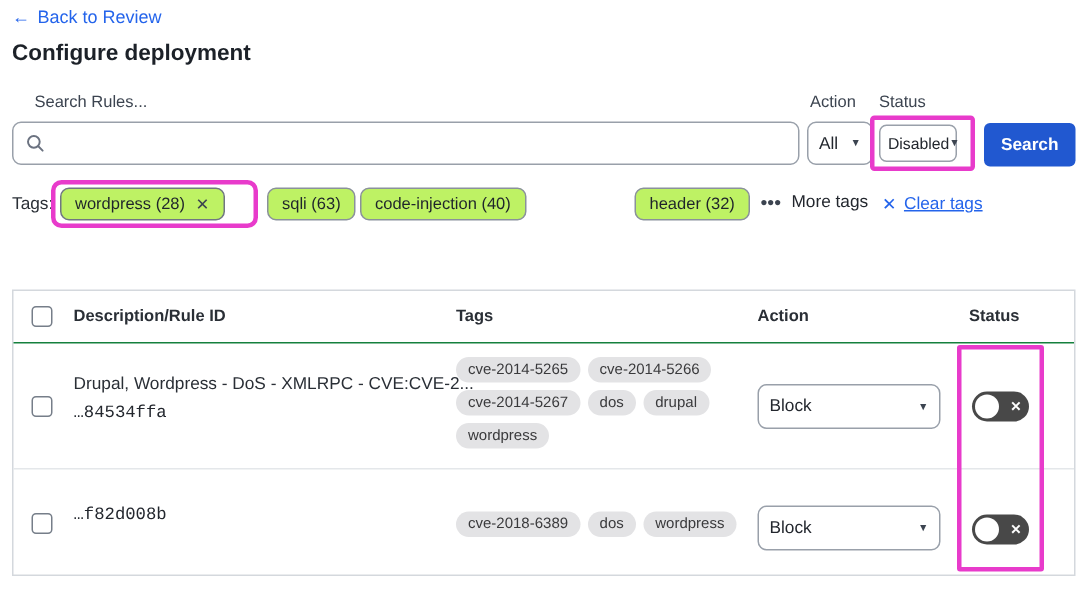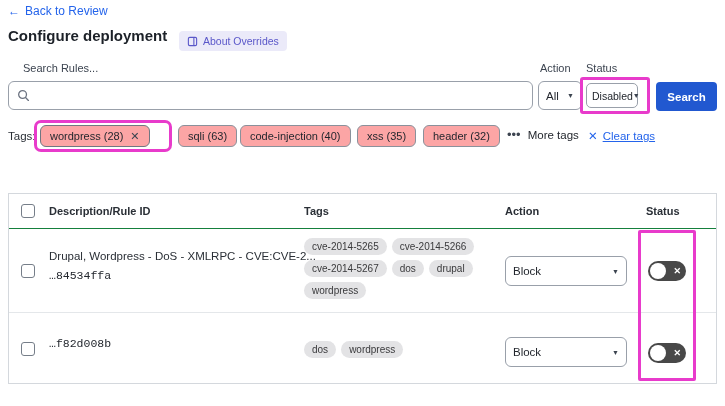--- a/index.html
+++ b/index.html
@@ -40,21 +40,21 @@
 
   
   .hl { border:3px solid #e83bcb; background:transparent; pointer-events:none; }
   .hl-status  { left:580px; top:77px;  width:70px;  height:37px;  border-radius:3px; }
   .hl-tag     { left:34px;  top:120px; width:138px; height:32px;  border-radius:7px; }
   .hl-toggles { left:638px; top:230px; width:58px;  height:151px; border-radius:2px; }
 
   
   .tags-label { left:8px; top:130px; font-size:11.5px; color:#2a2f36; }
   .chip { height:22px; display:inline-flex; align-items:center; gap:7px; padding:0 9px;
-          border:1px solid #8a919b; border-radius:6px; background:#fca5a5; font-size:11px;
+          border:1px solid #8a919b; border-radius:6px; background:#bef264; font-size:11px;
           color:#1f242b; cursor:pointer; white-space:nowrap; }
   .chip-selected { left:40px; top:125px; border-color:#707782; }
   .chip-x { font-size:11px; color:#3c4450; }
   .chip-1 { left:178px; top:125px; } .chip-2 { left:240px; top:125px; }
   .chip-3 { left:357px; top:125px; } .chip-4 { left:423px; top:125px; }
   .more-tags { left:507px; top:129px; display:flex; align-items:center; gap:7px;
                font-size:11.5px; color:#23272e; cursor:pointer; }
   .more-dots { font-size:13px; line-height:10px; color:#3c4450; }
   .clear-tags { left:588px; top:129px; display:flex; align-items:center; gap:5px;
                 font-size:11.5px; color:#2464eb; cursor:pointer; }
@@ -100,27 +100,20 @@
 <body>
 
 <div id="stage">
 
   <a class="abs back-link">
     <span class="sicon">←</span>
     <span>Back to Review</span>
   </a>
 
   <div class="abs page-title">Configure deployment</div>
-  <div class="abs about-badge">
-    <svg class="sicon" width="11" height="11" viewBox="0 0 12 12">
-      <rect x="1.5" y="1.5" width="9" height="9" rx="1.5" fill="none" stroke="#5a57c9" stroke-width="1.2"></rect>
-      <line x1="7.5" y1="1.5" x2="7.5" y2="10.5" stroke="#5a57c9" stroke-width="1.2"></line>
-    </svg>
-    <span>About Overrides</span>
-  </div>
 
   <div class="abs field-label search-label">Search Rules...</div>
   <div class="abs search-input-wrap">
     <svg class="sicon" width="13" height="13" viewBox="0 0 14 14">
       <circle cx="6" cy="6" r="4.2" fill="none" stroke="#6b7280" stroke-width="1.4"></circle>
       <line x1="9.2" y1="9.2" x2="12.3" y2="12.3" stroke="#6b7280" stroke-width="1.4" stroke-linecap="round"></line>
     </svg>
     <input type="text" value="" aria-label="Search Rules..." style="">
   </div>
 
@@ -144,23 +137,20 @@
   <div class="abs chip chip-selected">
     <span>wordpress (28)</span>
     <span class="chip-x">✕</span>
   </div>
   <div class="abs chip chip-1">
     <span>sqli (63)</span>
   </div>
   <div class="abs chip chip-2">
     <span>code-injection (40)</span>
   </div>
-  <div class="abs chip chip-3">
-    <span>xss (35)</span>
-  </div>
   <div class="abs chip chip-4">
     <span>header (32)</span>
   </div>
   <div class="abs more-tags">
     <span class="more-dots">•••</span>
     <span>More tags</span>
   </div>
   <div class="abs clear-tags">
     <span>✕</span>
     <span class="lbl">Clear tags</span>
@@ -197,20 +187,21 @@
       <span class="knob"></span>
       <span class="tog-x">✕</span>
     </div>
 
     <div class="row row-2"></div>
     <div class="checkbox cb-r2"></div>
     <div class="desc-block desc-r2">
       <div class="rule-id">…f82d008b</div>
     </div>
     <div class="pillwrap pills-r2">
+      <span class="pill">cve-2018-6389</span>
       <span class="pill">dos</span>
       <span class="pill">wordpress</span>
     </div>
     <div class="select act-select act-r2">
       <span>Block</span>
       <span class="caret">▼</span>
     </div>
     <div class="toggle tog-r2">
       <span class="knob"></span>
       <span class="tog-x">✕</span>

